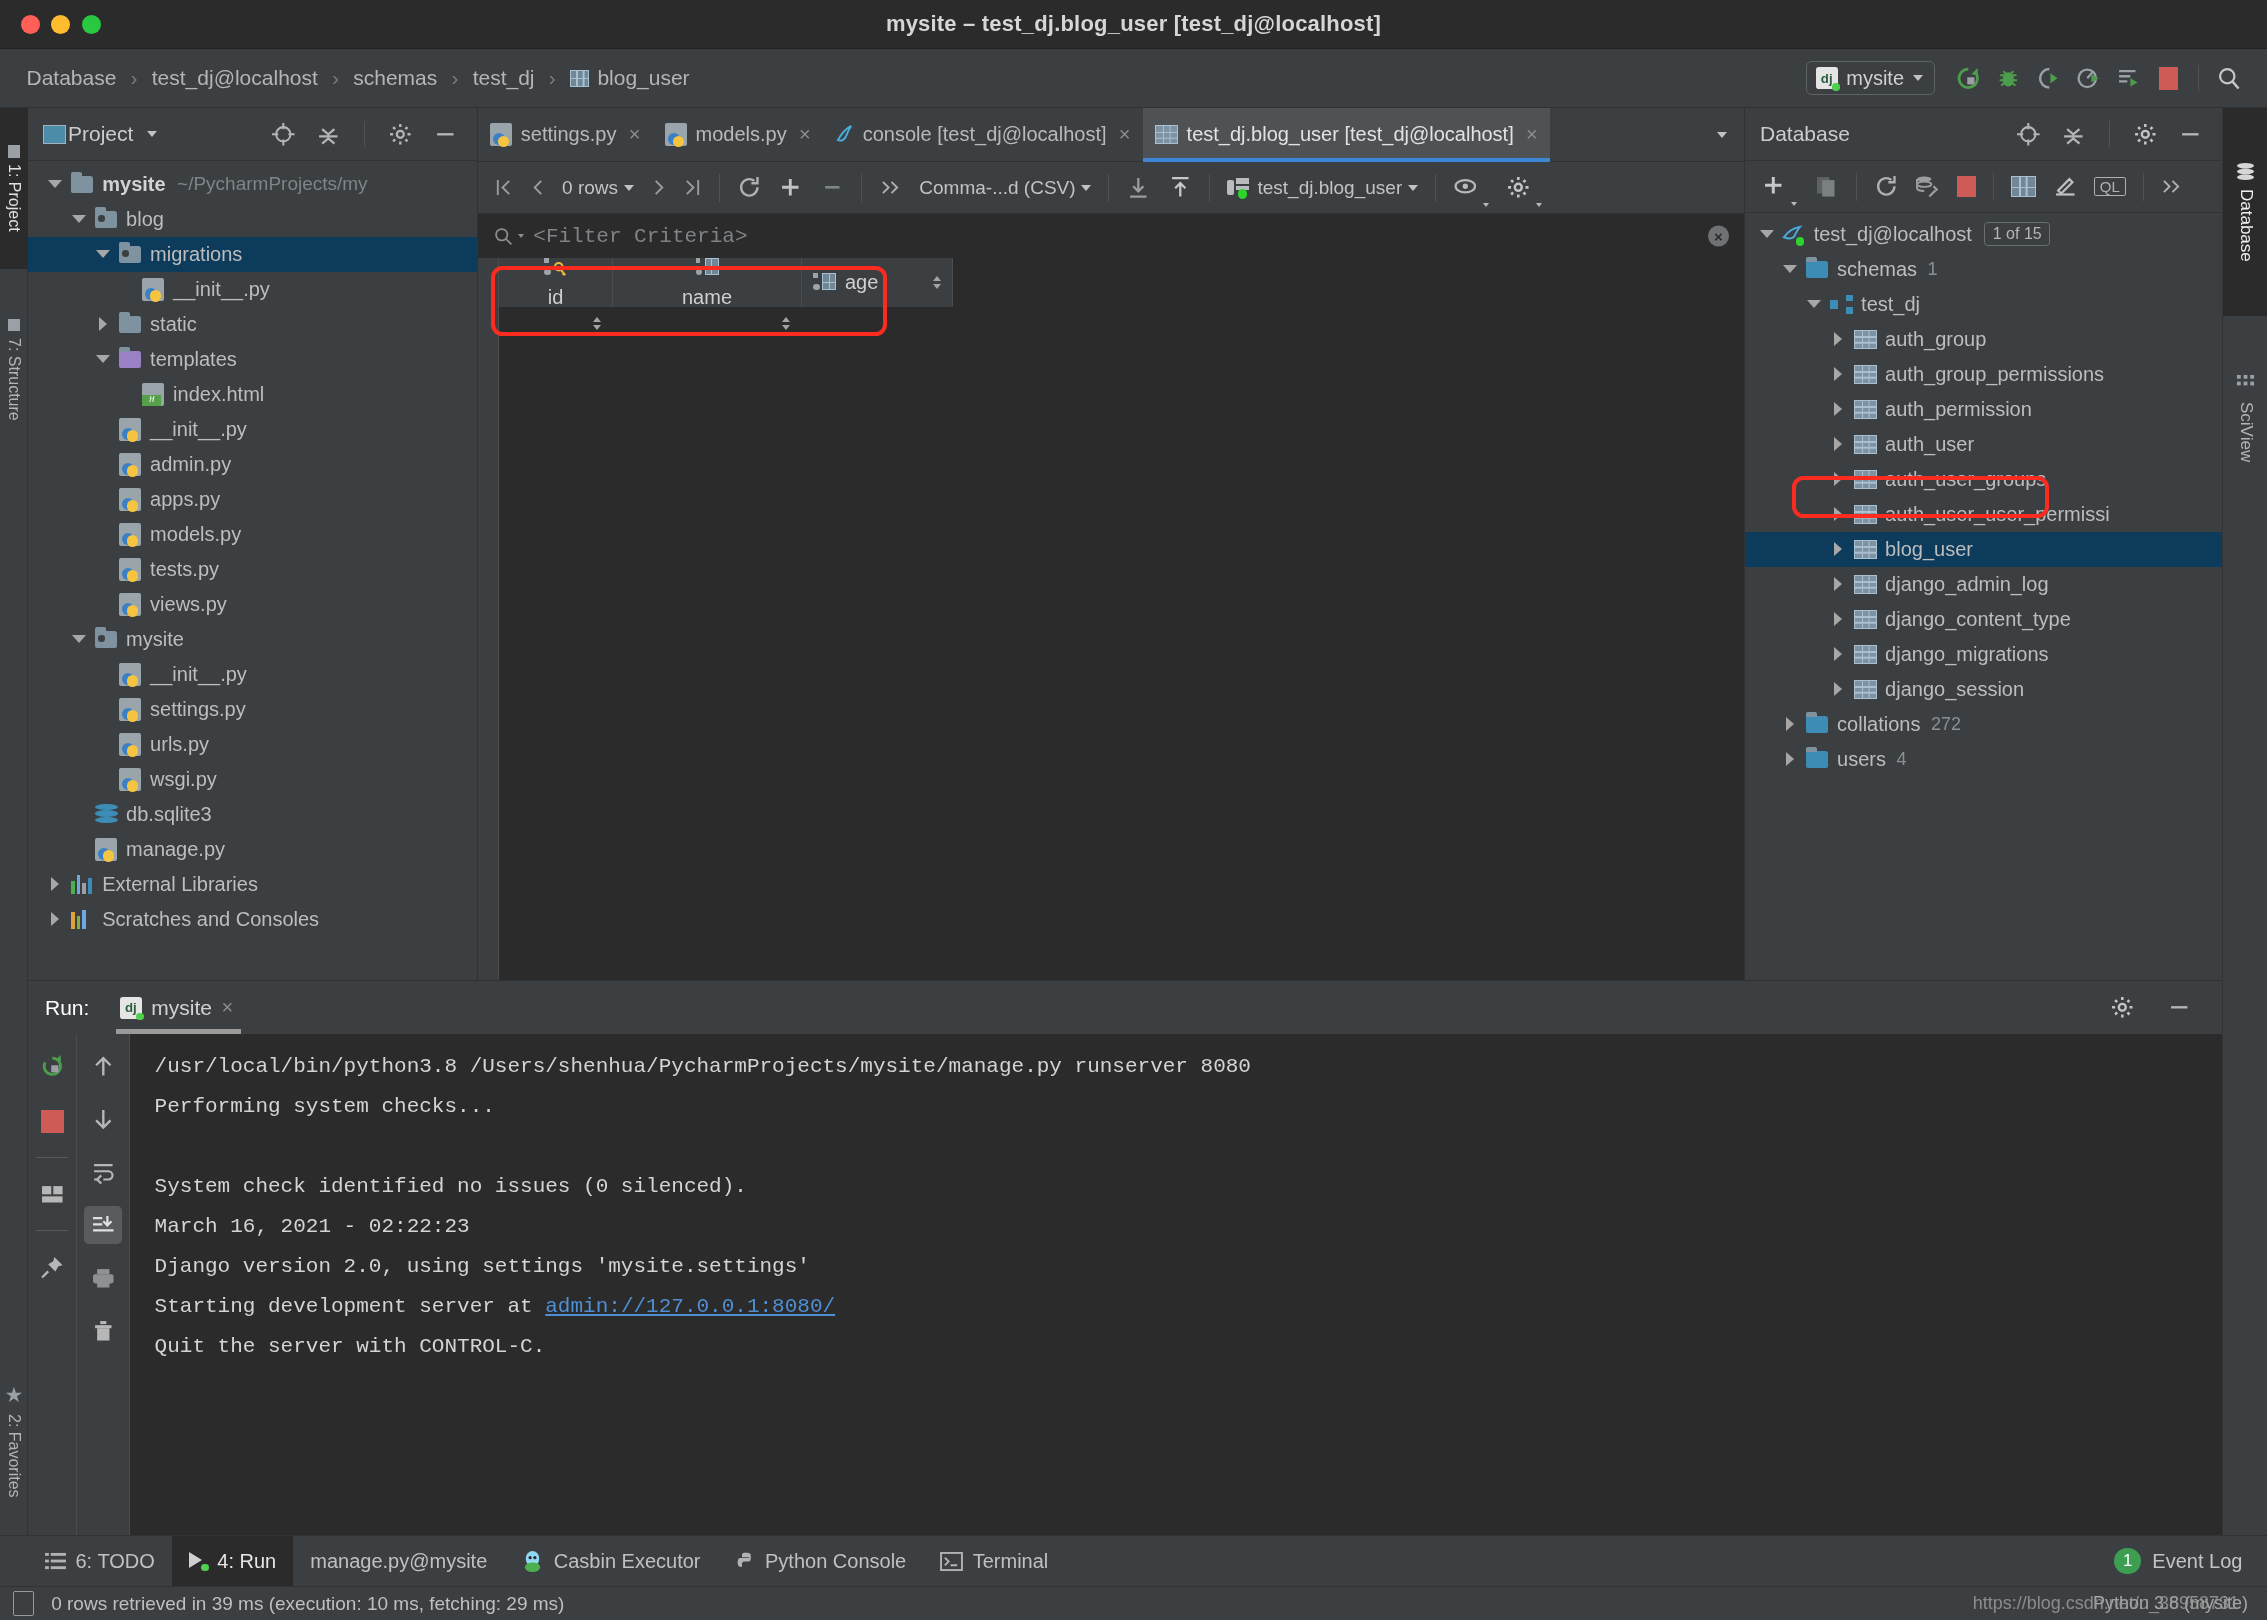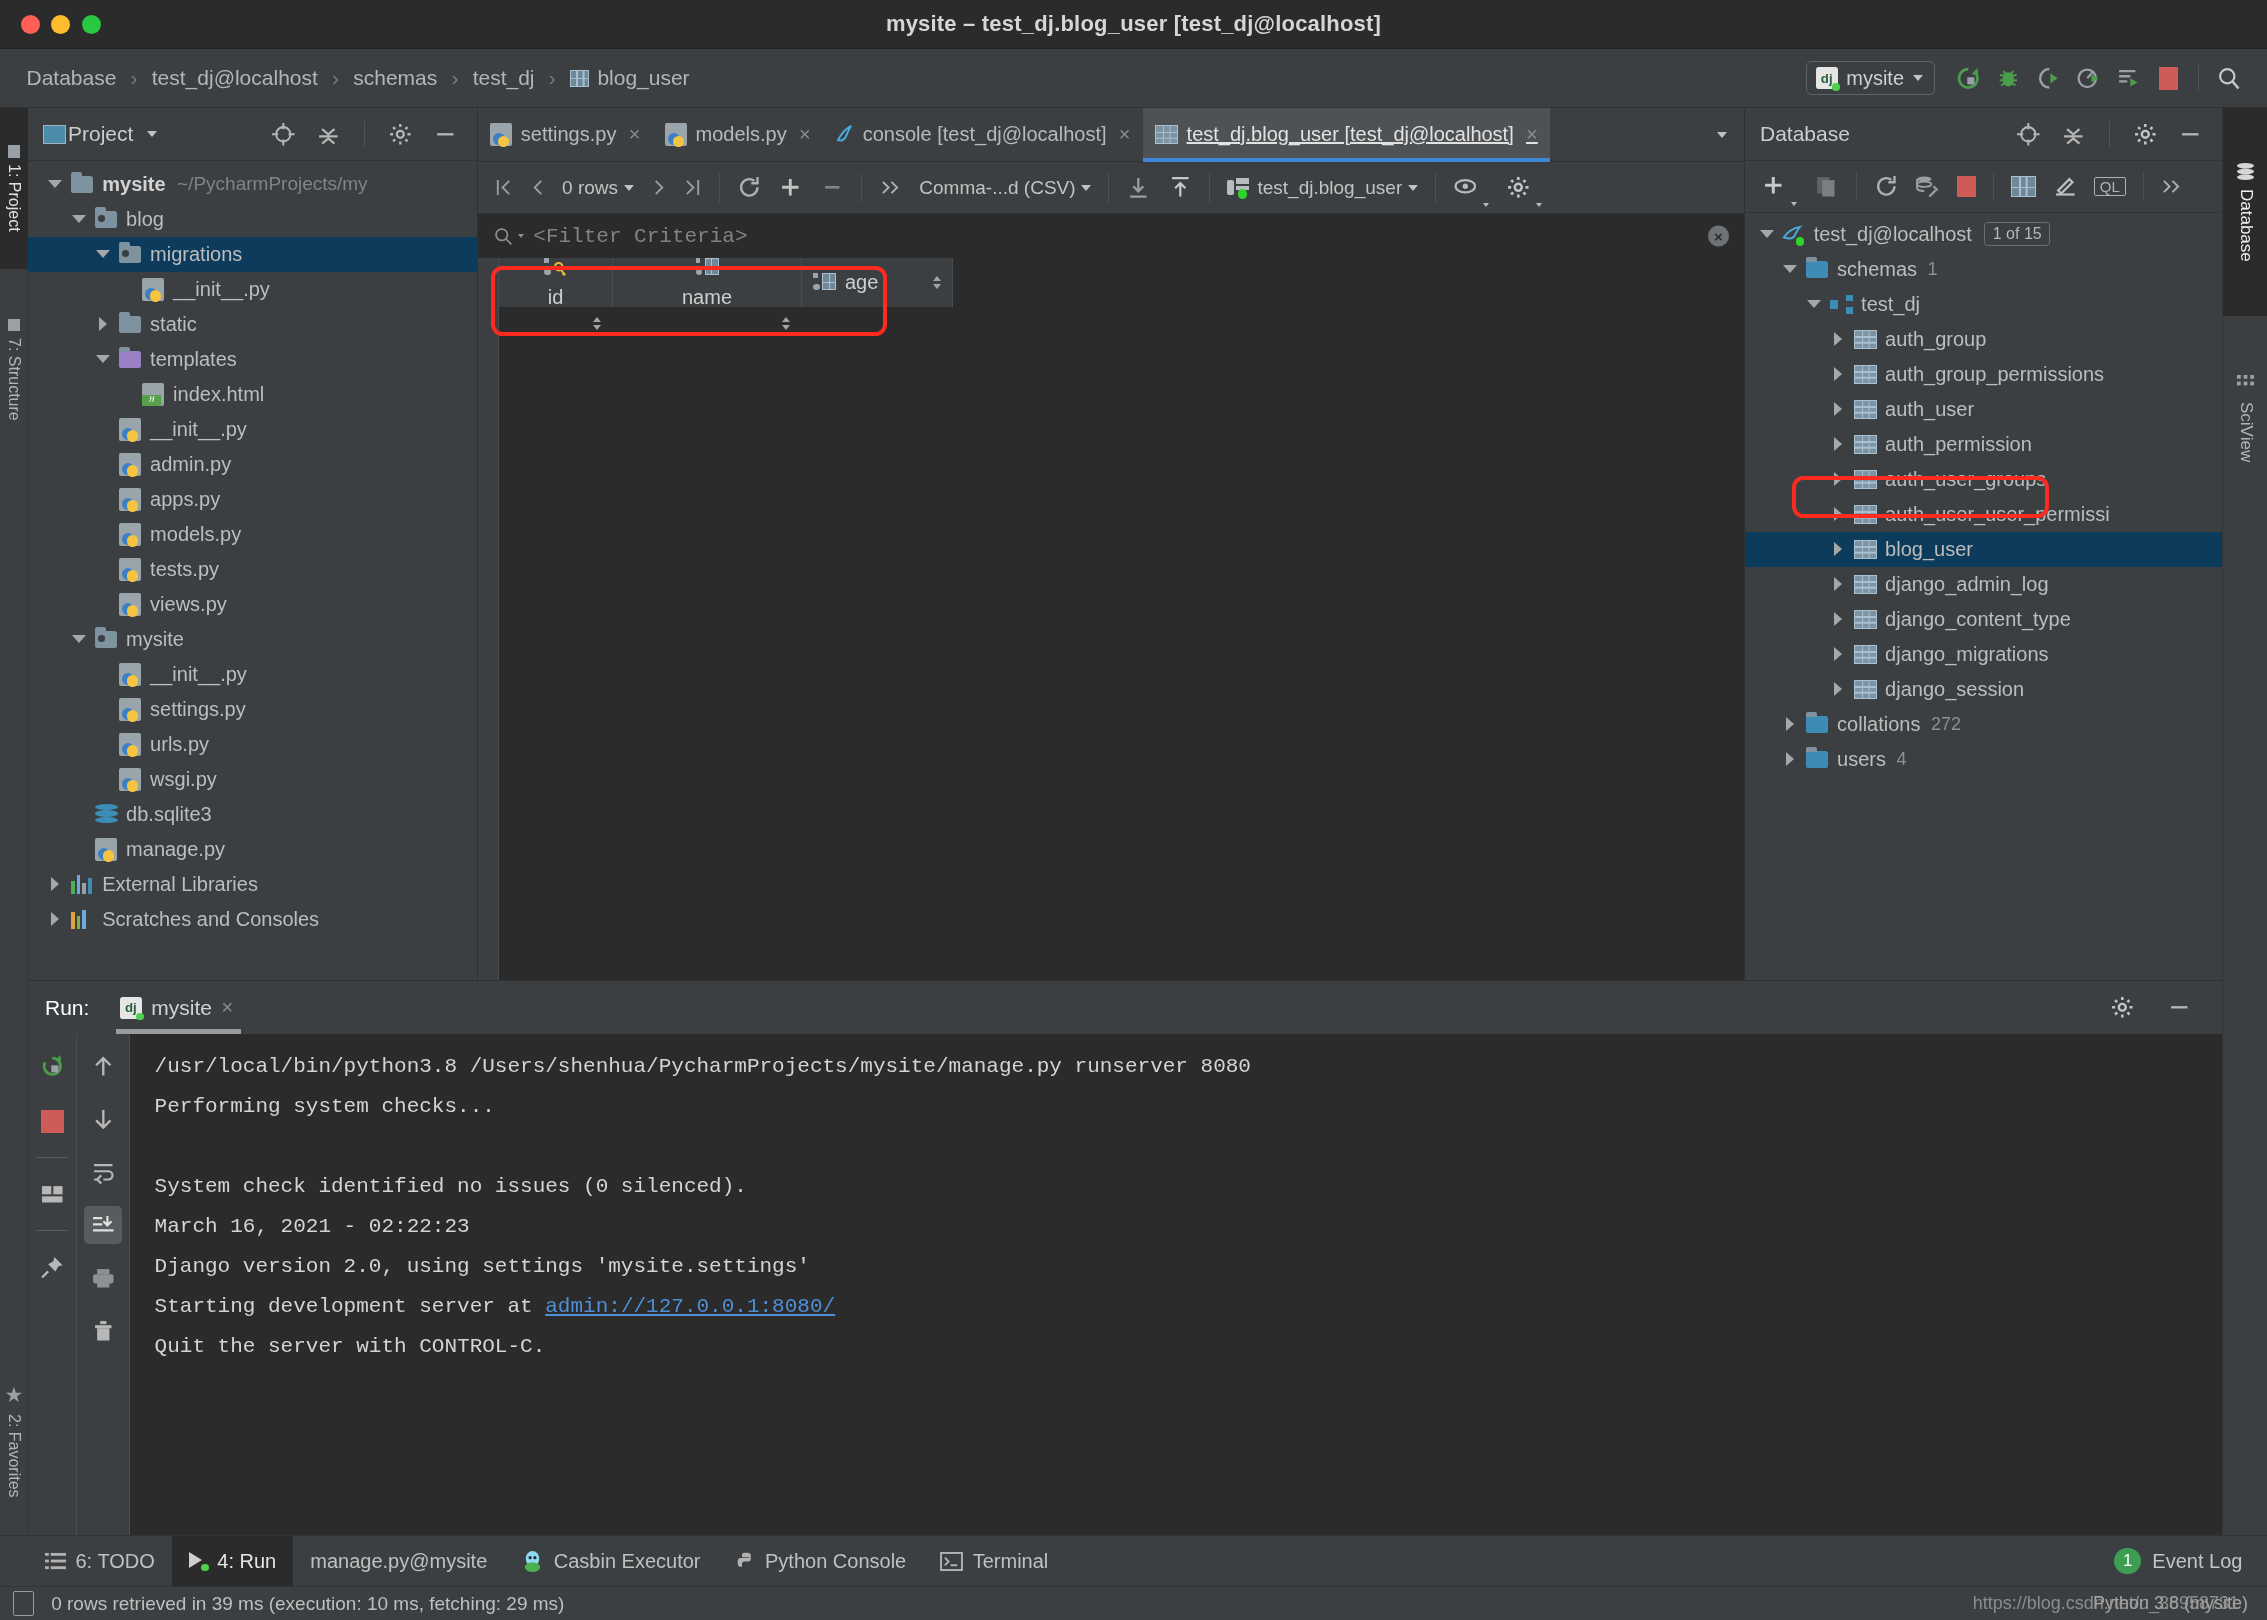--- a/index.html
+++ b/index.html
@@ -110,21 +110,21 @@
 
   
   .editor {
     position:absolute; left:478px; top:108px; width:1266px; height:873px; background:#3c3f41;
   }
   .tabs { height:54px; display:flex; align-items:stretch; border-bottom:0.9px solid #2f3133; background:#3c3f41; }
   .tab {
     display:flex; align-items:center; gap:8.5px; padding:0 12.3px; color:#b9b9b9; font-size:20px;
     white-space:nowrap; position:relative;
   }
-  .tab.active { background:#4e5254; color:#e2e2e2;text-decoration:underline; }
+  .tab.active { background:#4e5254; color:#e2e2e2; }
   .tab.active:after { content:""; position:absolute; left:0; right:0; bottom:-0.9px; height:3.8px; background:#3d87d6; }
   .tab .x { color:#8d8d8d; font-size:20px; margin-left:3.8px; }
   .tabs-more { margin-left:auto; display:flex; align-items:center; padding:0 17px; color:#bdbdbd; font-size:19px;}
   .console-ico { width:19px;height:23px; position:relative; }
 
   .dgtool { height:52px; display:flex; align-items:center; border-bottom:0.9px solid #2f3133; padding-left:7.6px; color:#c3c3c3; font-size:19px; }
   .dgbtn { padding:0 8.5px; height:38px; display:flex; align-items:center; justify-content:center; gap:5.7px;}
   .dgsep { width:0.9px; height:28px; background:#4e5255; margin:0 8.5px; }
 
   .filterbar { height:44px; display:flex; align-items:center; background:#2b2b2b; position:relative; padding-left:15px; }
@@ -931,31 +931,31 @@
           <span class="tlabel">auth_group_permissions</span>
         </div>
         <div class="trow">
           <span style="width:79px;flex:none;"></span>
           <span class="tw">
             <span class="arrow-r"></span>
           </span>
           <span class="ico">
             <span class="tblico"></span>
           </span>
+          <span class="tlabel">auth_permission</span>
+        </div>
+        <div class="trow">
+          <span style="width:79px;flex:none;"></span>
+          <span class="tw">
+            <span class="arrow-r"></span>
+          </span>
+          <span class="ico">
+            <span class="tblico"></span>
+          </span>
           <span class="tlabel">auth_user</span>
-        </div>
-        <div class="trow">
-          <span style="width:79px;flex:none;"></span>
-          <span class="tw">
-            <span class="arrow-r"></span>
-          </span>
-          <span class="ico">
-            <span class="tblico"></span>
-          </span>
-          <span class="tlabel">auth_permission</span>
         </div>
         <div class="trow">
           <span style="width:79px;flex:none;"></span>
           <span class="tw">
             <span class="arrow-r"></span>
           </span>
           <span class="ico">
             <span class="tblico"></span>
           </span>
           <span class="tlabel">auth_user_groups</span>

